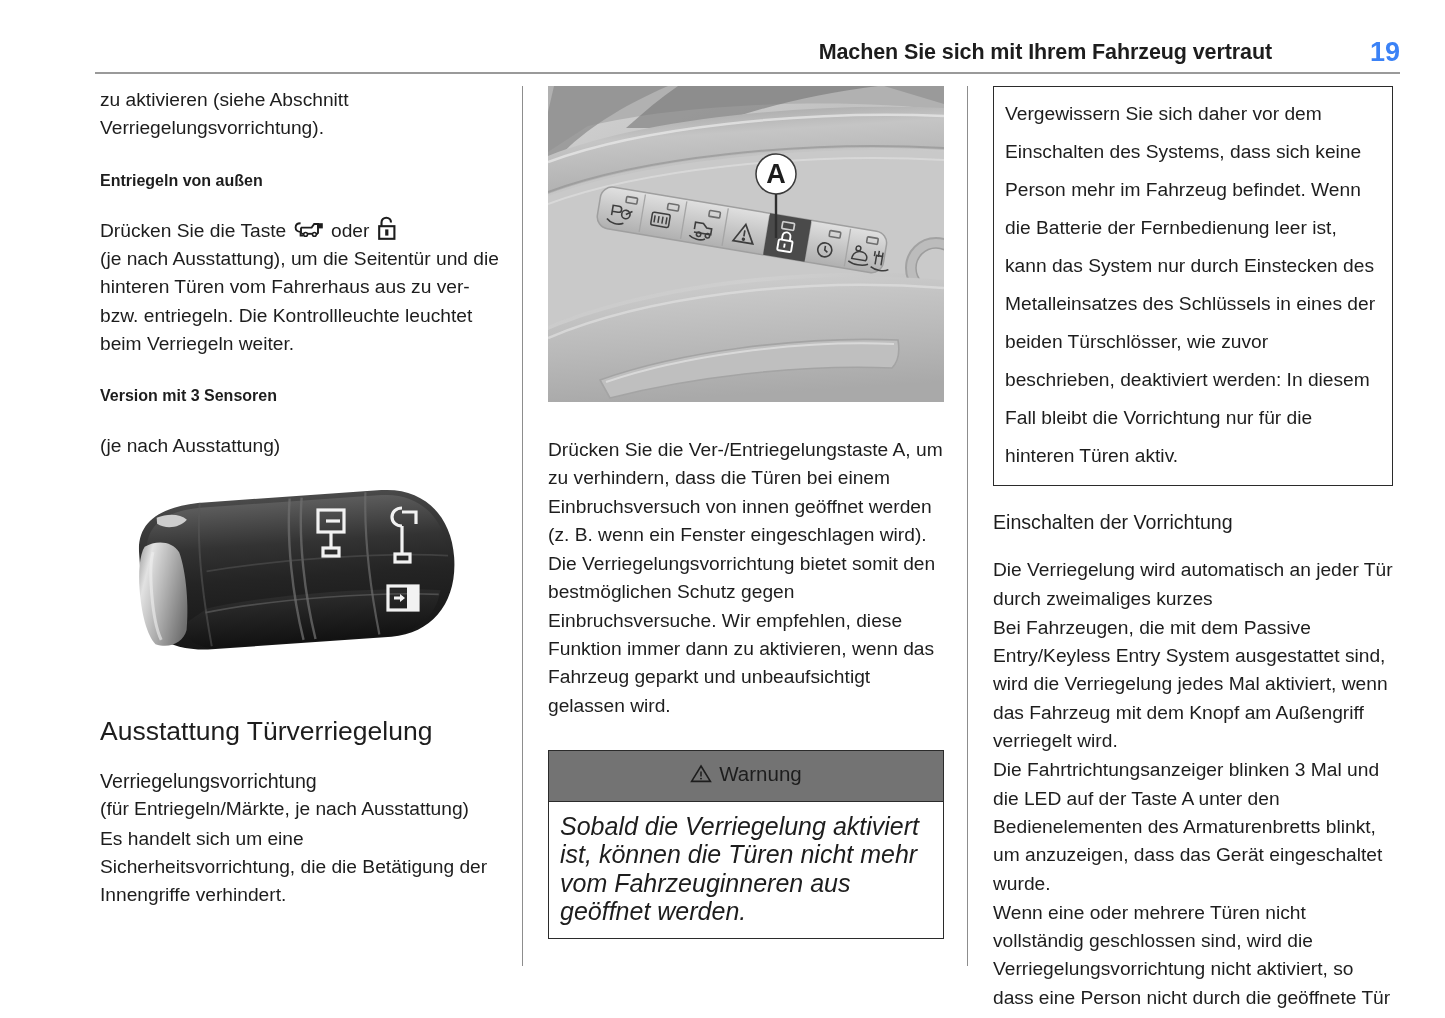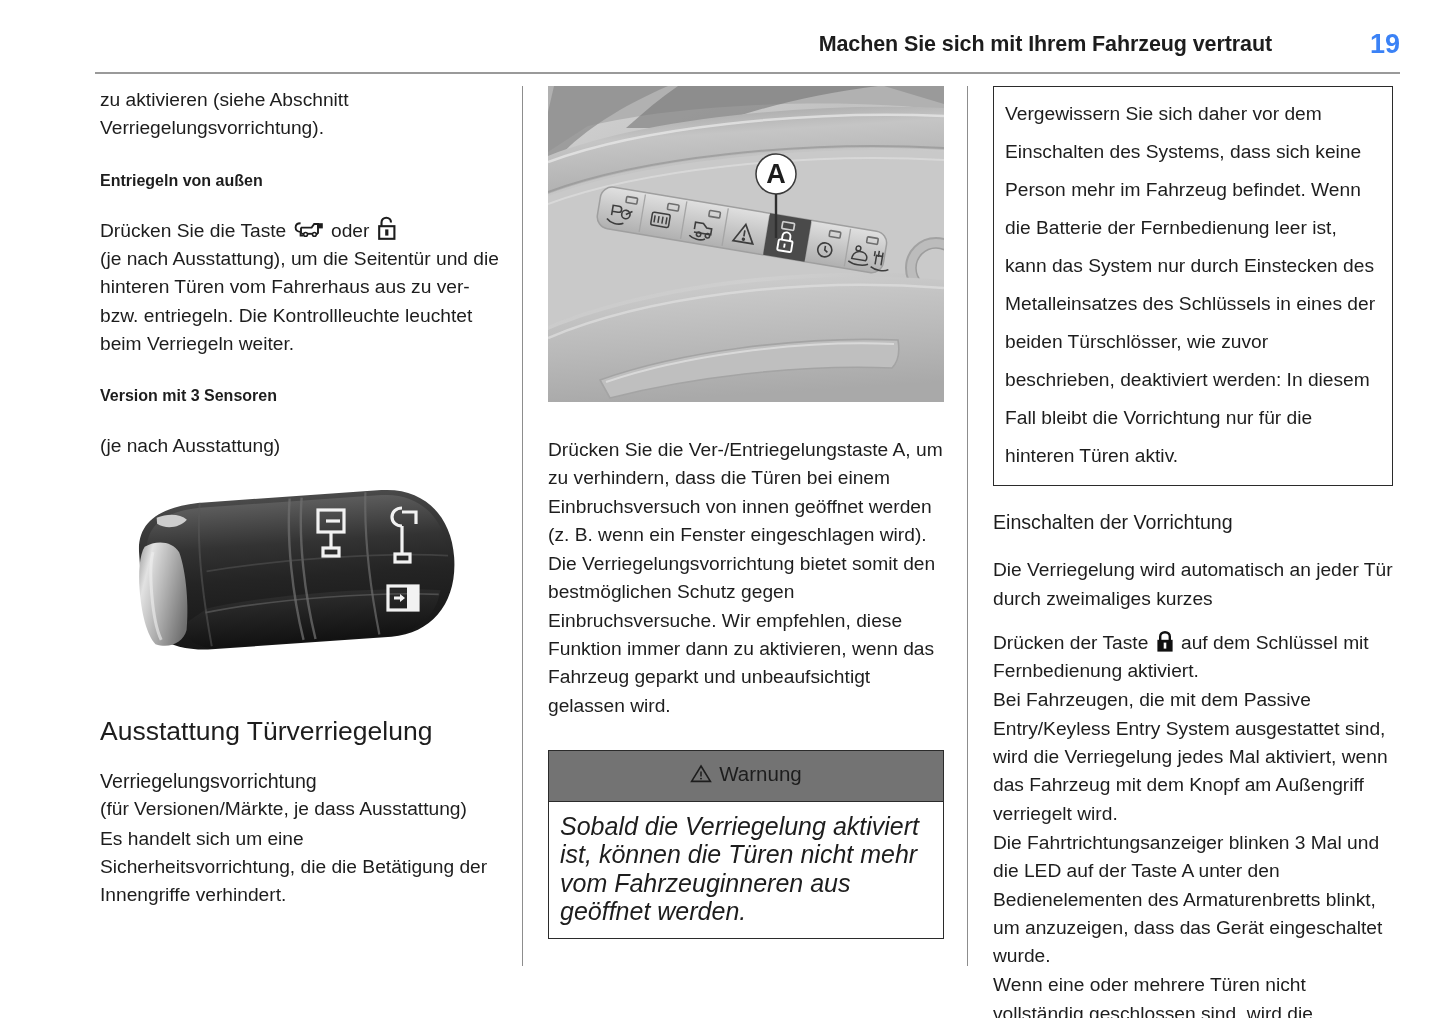--- a/index.html
+++ b/index.html
@@ -18,21 +18,21 @@
     width: 1445px;
     height: 1018px;
     overflow: hidden;
     background: #ffffff;
   }
 
   
   .header {
     position: absolute;
     left: 95px;
-    top: 32px;
+    top: 40px;
     width: 1305px;
     height: 34px;
   }
   .header-title {
     position: absolute;
     right: 128px;
     top: 0px;
     font-size: 21.5px;
     font-weight: bold;
     letter-spacing: -0.1px;
@@ -305,21 +305,21 @@
           <path d="M294 116 L303 116" stroke="#f2f2f2" stroke-width="3"></path>
           <path d="M300 112 L305 116 L300 120 Z" fill="#f2f2f2"></path>
         </g>
       </svg>
     </div>
 
     <h2 class="section-title" style="margin-top:18px;">Ausstattung Türverriegelung</h2>
 
     <p class="sub-head-reg" style="margin-top:20px;">Verriegelungsvorrichtung</p>
 
-    <p class="body-text">(für Versionen/Märkte, je dass Ausstattung)</p>
+    <p class="body-text">(für Entriegeln/Märkte, je nach Ausstattung)</p>
 
     <p class="body-text" style="margin-top:1px;">Es handelt sich um eine Sicherheitsvorrichtung, die die Betätigung der Innengriffe verhindert.</p>
   </div>
 
   <div class="col col-middle">
 
     <div class="dash-photo">
       <svg width="396" height="316" viewBox="0 0 396 316">
         <defs>
           <linearGradient id="dashBG" x1="0" y1="0" x2="0.5" y2="1">
@@ -466,29 +466,20 @@
   <div class="col col-right">
 
     <div class="note-box">
       <p class="body-text">Vergewissern Sie sich daher vor dem Einschalten des Systems, dass sich keine Person mehr im Fahrzeug befindet. Wenn die Batterie der Fernbedienung leer ist, kann das System nur durch Einstecken des Metalleinsatzes des Schlüssels in eines der beiden Türschlösser, wie zuvor beschrieben, deaktiviert werden: In diesem Fall bleibt die Vorrichtung nur für die hinteren Türen aktiv.</p>
     </div>
 
     <p class="sub-head-reg" style="margin-top:22px;">Einschalten der Vorrichtung</p>
 
     <p class="body-text" style="margin-top:20px;">Die Verriegelung wird automatisch an jeder Tür durch zweimaliges kurzes</p>
 
-    <p class="body-text" style="margin-top:16px;">
-      <span>Drücken der Taste </span><span class="inline-ico" style="vertical-align:-4px;">
-        <svg width="18" height="23" viewBox="0 0 18 23">
-          <path d="M4.2 10.0 L4.2 6.6 C4.2 4.0 6.2 2.2 9.0 2.2 C11.8 2.2 13.8 4.0 13.8 6.6 L13.8 10.0" fill="none" stroke="#111111" stroke-width="2.4"></path>
-          <rect x="1.4" y="9.8" width="15.2" height="11.8" fill="#111111"></rect>
-          <rect x="7.7" y="12.6" width="2.6" height="6.0" fill="#ffffff"></rect>
-        </svg>
-      </span><span> auf dem Schlüssel mit Fernbedienung aktiviert.</span>
-    </p>
 
     <p class="body-text" style="margin-top:1px;">Bei Fahrzeugen, die mit dem Passive Entry/Keyless Entry System ausgestattet sind, wird die Verriegelung jedes Mal aktiviert, wenn das Fahrzeug mit dem Knopf am Außengriff verriegelt wird.</p>
 
     <p class="body-text" style="margin-top:1px;">Die Fahrtrichtungsanzeiger blinken 3 Mal und die LED auf der Taste A unter den Bedienelementen des Armaturenbretts blinkt, um anzuzeigen, dass das Gerät eingeschaltet wurde.</p>
 
     <p class="body-text" style="margin-top:1px;">Wenn eine oder mehrere Türen nicht vollständig geschlossen sind, wird die Verriegelungsvorrichtung nicht aktiviert, so dass eine Person nicht durch die geöffnete Tür in das Fahrzeug</p>
   </div>
 
 </div>
 

